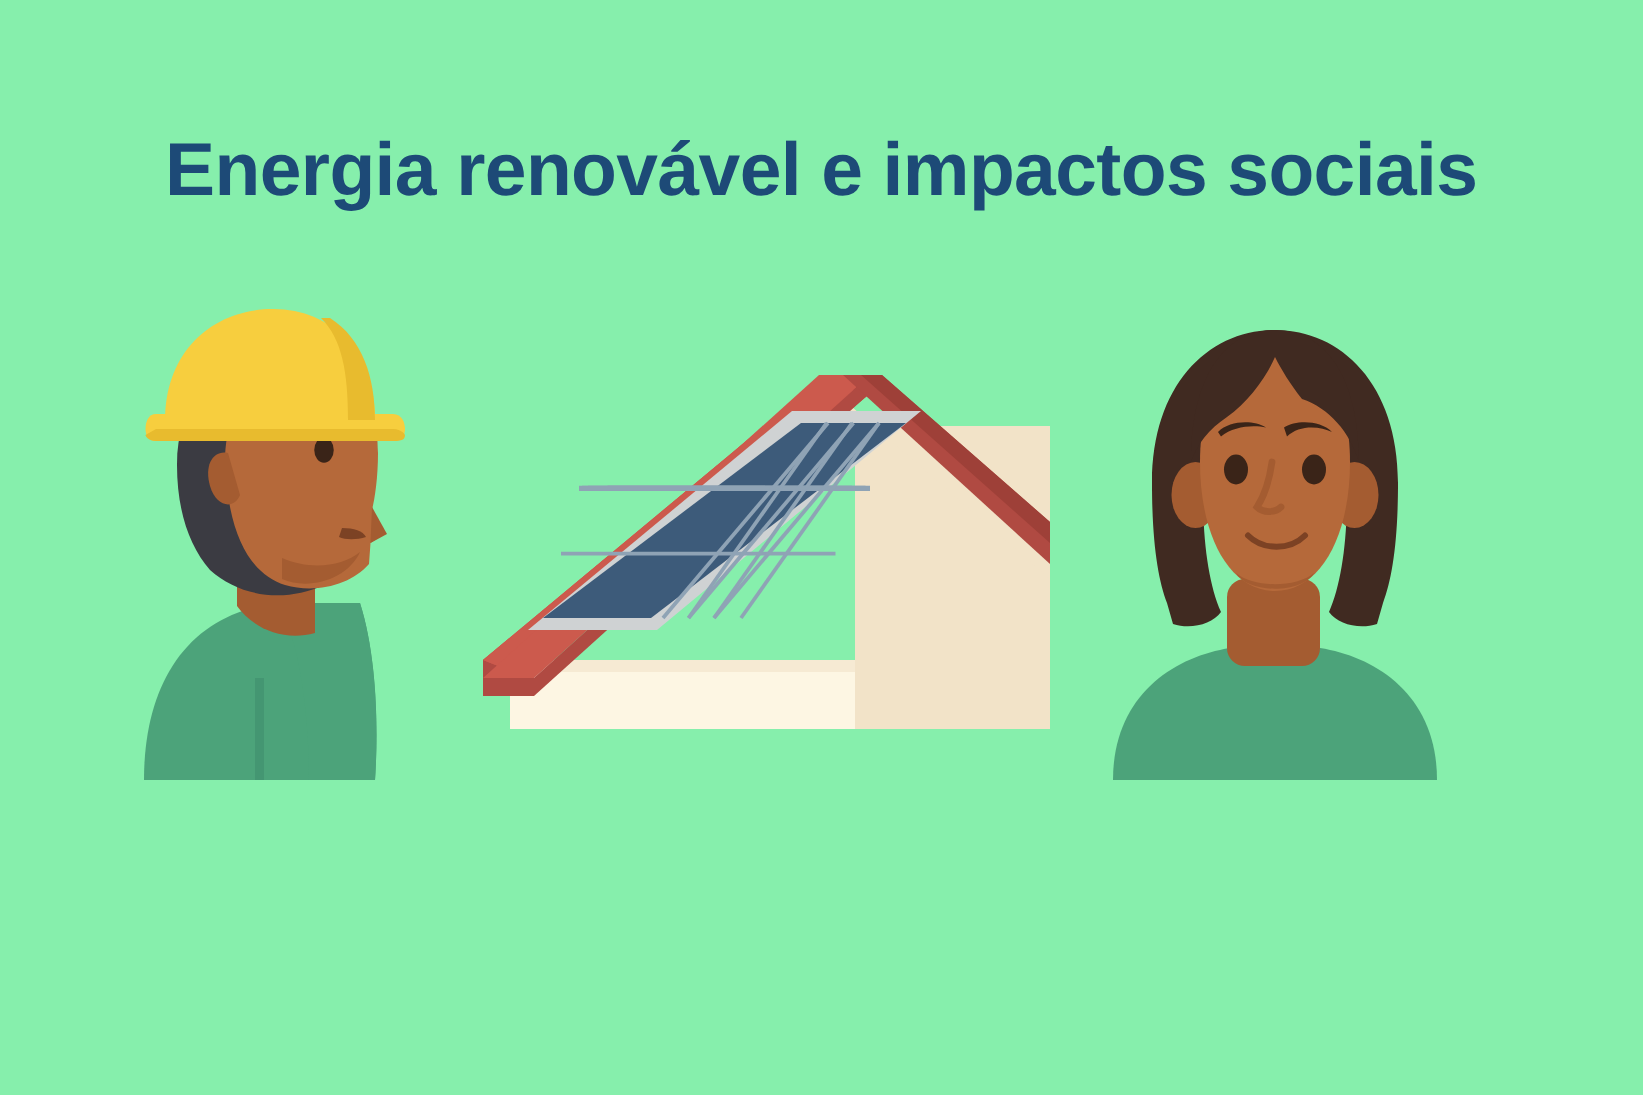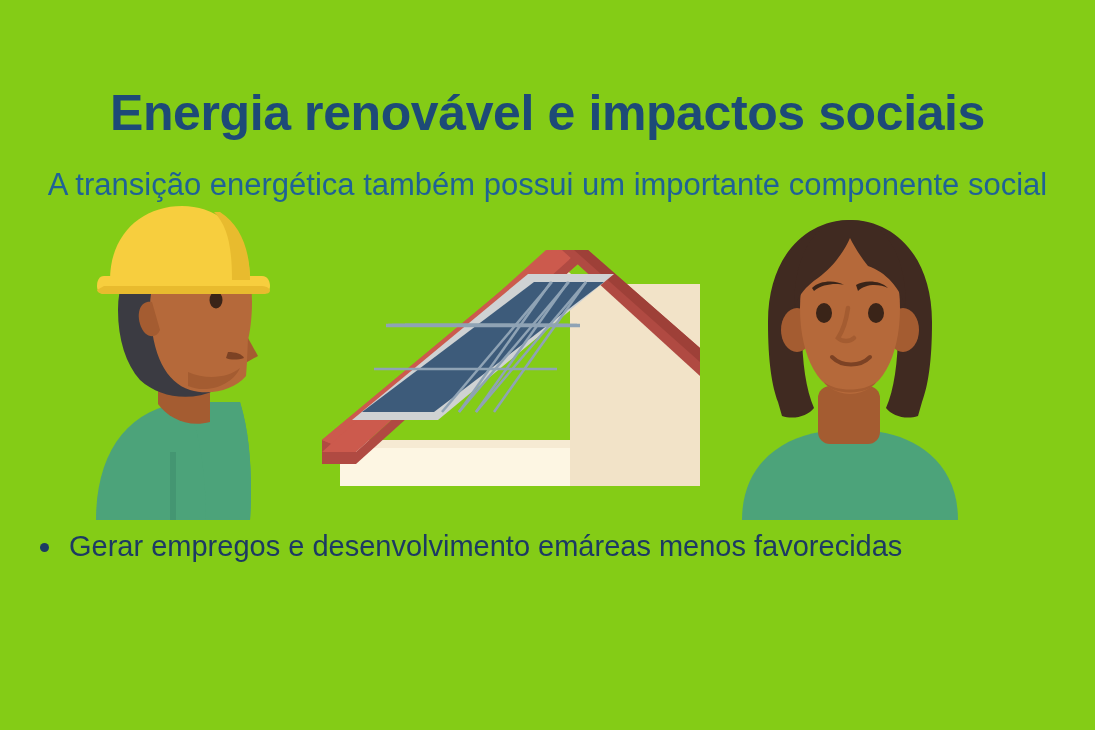--- a/index.html
+++ b/index.html
@@ -13,21 +13,21 @@
     overflow: hidden;
     background: #daf2fb;
     font-family: "Liberation Sans", "DejaVu Sans", sans-serif;
     -webkit-font-smoothing: antialiased;
   }
 
   #slide {
     position: relative;
     width: 1095px;
     height: 730px;
-    background: #84cc16;
+    background: #86efac;
     overflow: hidden;
   }
 
   
   .title {
     position: absolute;
     left: 0;
     top: 52px;
     width: 1095px;
     text-align: center;
@@ -94,21 +94,20 @@
   }
   .art svg { display: block; width: 1095px; height: 330px; }
 </style>
 </head>
 <body>
 
 <div id="slide">
 
   <h1 class="title">Energia renovável e impactos sociais</h1>
 
-  <p class="subtitle">A transição energética também possui um importante componente social</p>
 
   <div class="art">
     <svg viewBox="0 0 1095 330" xmlns="http://www.w3.org/2000/svg" aria-hidden="true">
 
       <g>
 
         <polygon points="570,94 700,94 700,296 570,296" fill="#f2e3c8"></polygon>
 
         <polygon points="555,70 700,196 700,94 570,94" fill="#f2e3c8"></polygon>
 
@@ -226,19 +225,15 @@
         <path d="M832 168 C840 178 862 178 870 168 C862 176 840 176 832 168 Z" fill="#7c4224"></path>
         <path d="M832 167 C842 177 860 177 870 167" fill="none" stroke="#7c4224" stroke-width="4" stroke-linecap="round"></path>
 
         <path d="M824 192 C836 202 864 202 876 192 C868 206 832 206 824 192 Z" fill="#a45c31"></path>
       </g>
 
     </svg>
   </div>
 
   <ul class="bullets">
-    <li class="bullet-item">
-      <span class="bullet-dot"></span>
-      <span class="bullet-text">Gerar empregos e desenvolvimento emáreas menos favorecidas</span>
-    </li>
   </ul>
 
 </div>
 
 </body></html>

